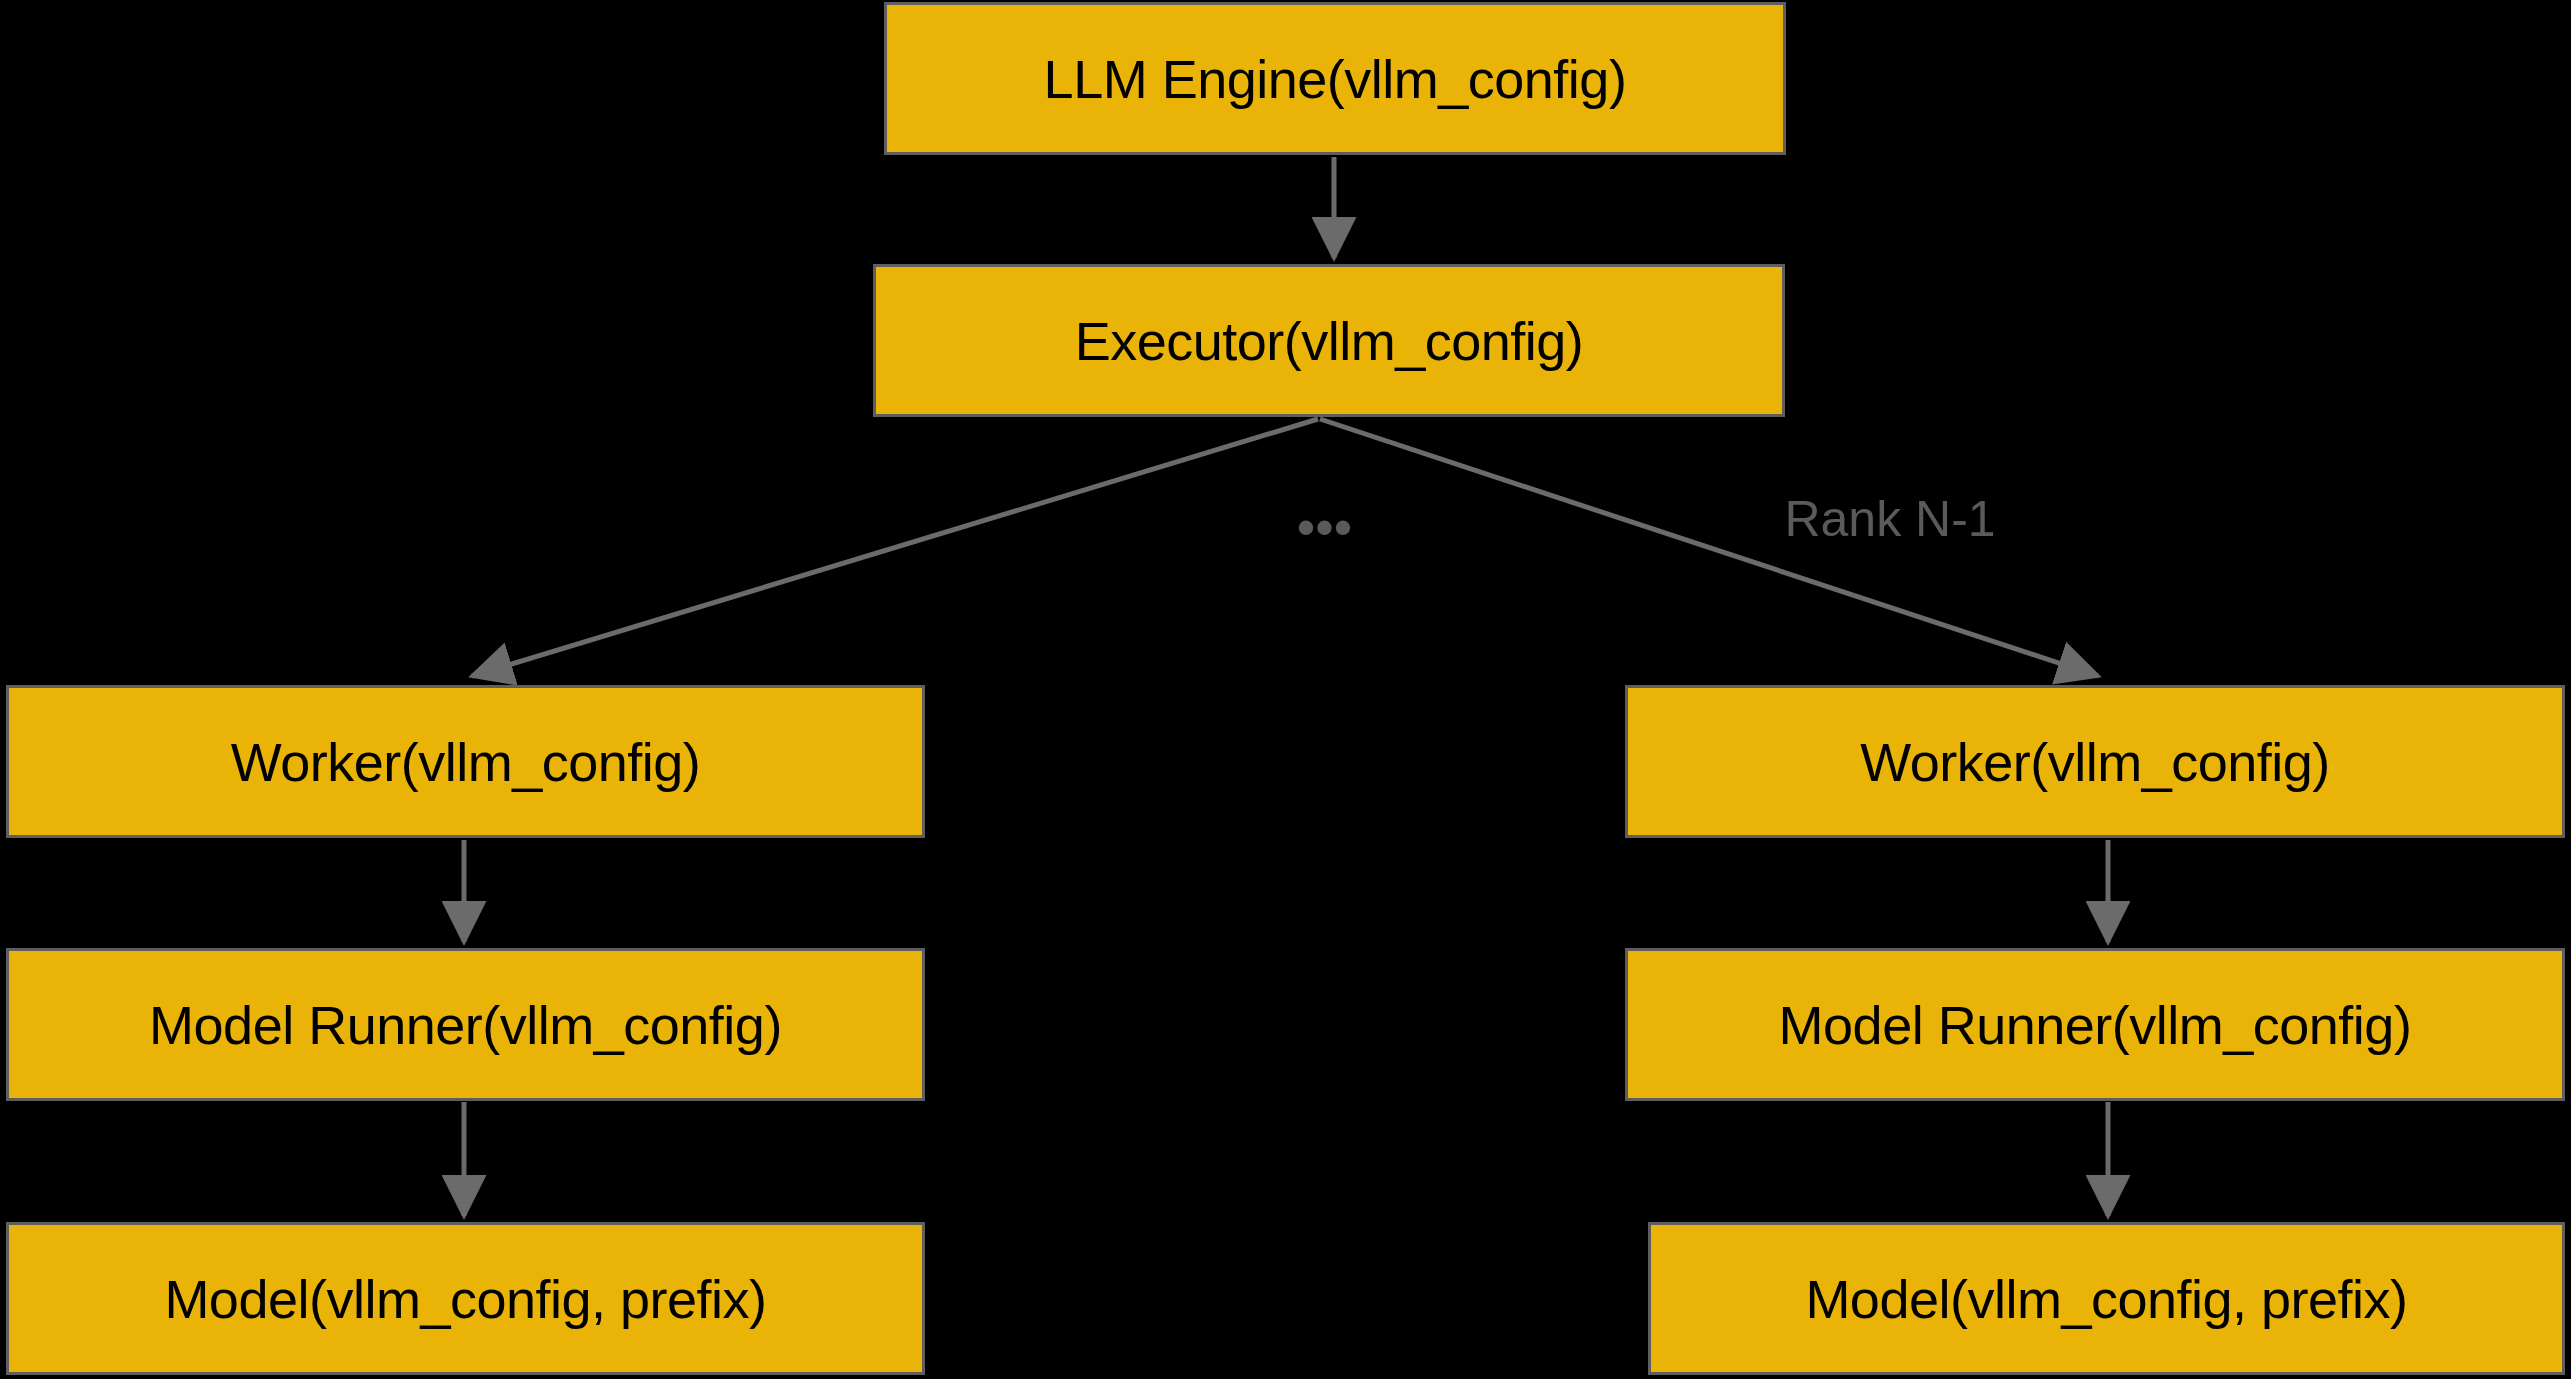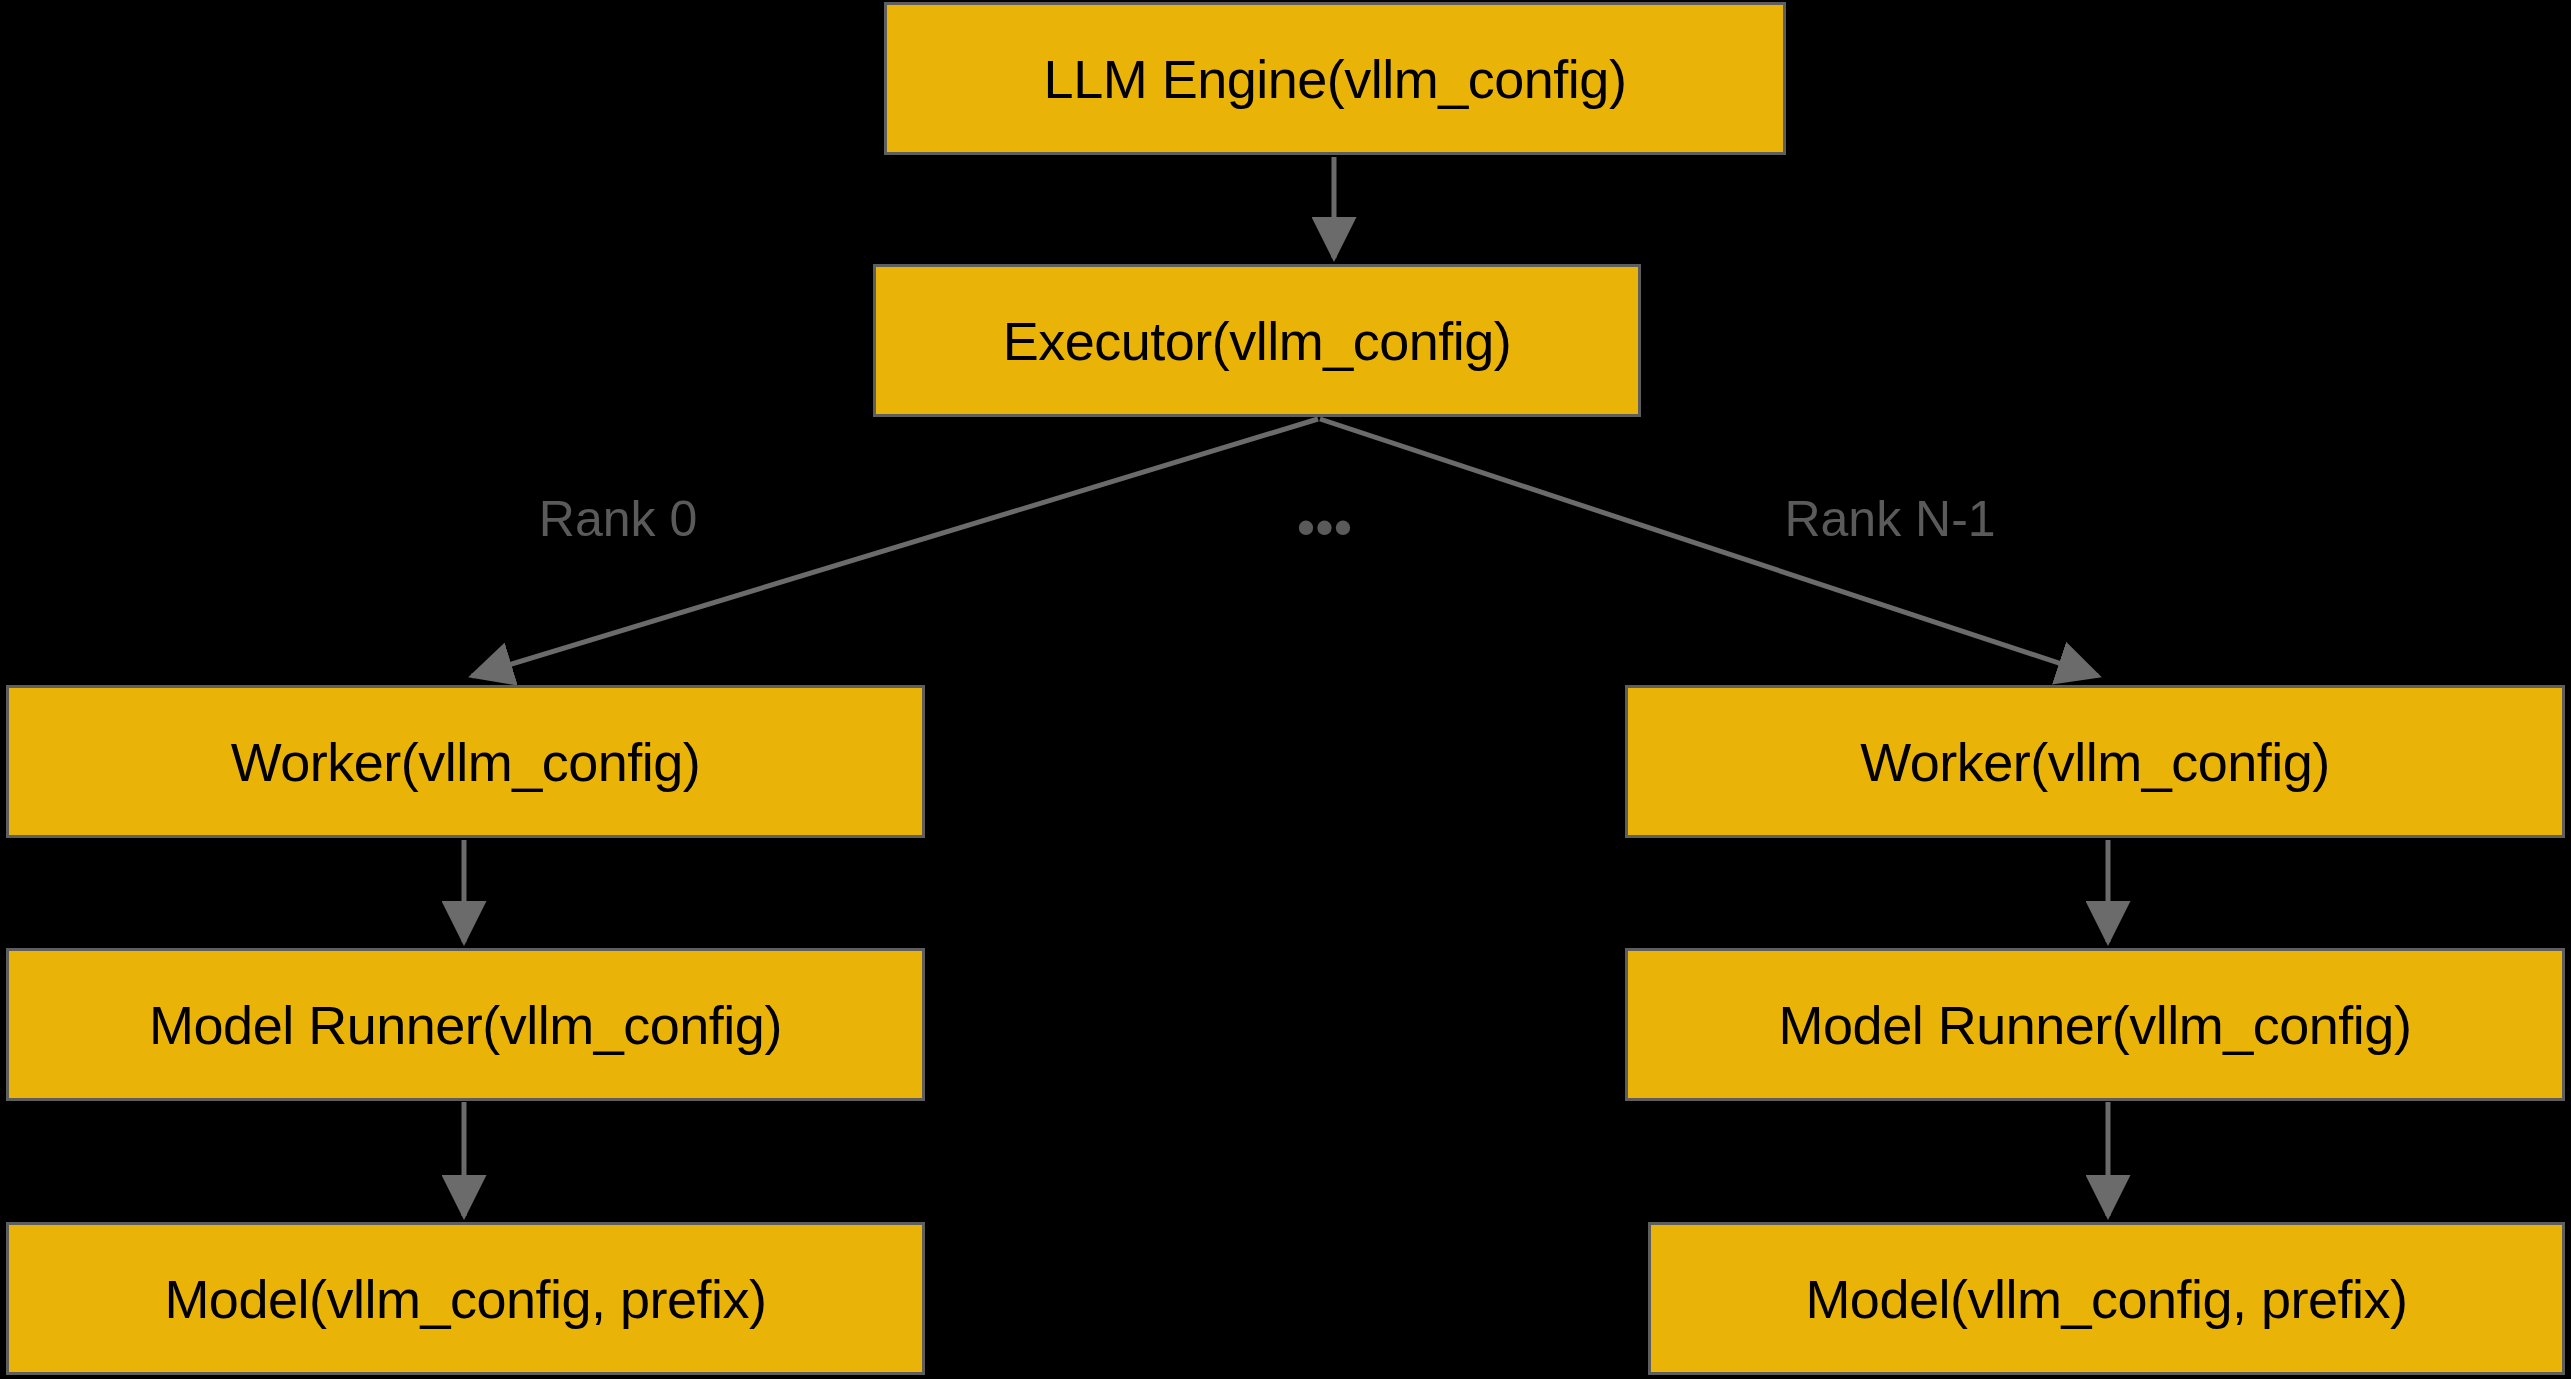--- a/index.html
+++ b/index.html
@@ -74,25 +74,24 @@
     <line x1="464" y1="1102" x2="464" y2="1216" stroke="#6B6B6B" stroke-width="5" marker-end="url(#arrowhead)"></line>
 
     <line x1="2108" y1="840" x2="2108" y2="942" stroke="#6B6B6B" stroke-width="5" marker-end="url(#arrowhead)"></line>
     <line x1="2108" y1="1102" x2="2108" y2="1216" stroke="#6B6B6B" stroke-width="5" marker-end="url(#arrowhead)"></line>
   </svg>
 
   <div class="node" style="left:884px; top:2px; width:902px; height:153px;">
     <span>LLM Engine(vllm_config)</span>
   </div>
 
-  <div class="node" style="left:873px; top:264px; width:768px; height:153px;">
+  <div class="node" style="left:873px; top:264px; width:912px; height:153px;">
     <span>Executor(vllm_config)</span>
   </div>
 
-  <div class="edge-label" style="left:468px; top:490px; width:300px;">Rank 0</div>
 
   <div class="edge-label dots" style="left:1250px; top:498px; width:150px;">•••</div>
 
   <div class="edge-label" style="left:1690px; top:490px; width:400px;">Rank N-1</div>
 
   <div class="node" style="left:6px; top:685px; width:919px; height:153px;">
     <span>Worker(vllm_config)</span>
   </div>
 
   <div class="node" style="left:6px; top:948px; width:919px; height:153px;">

